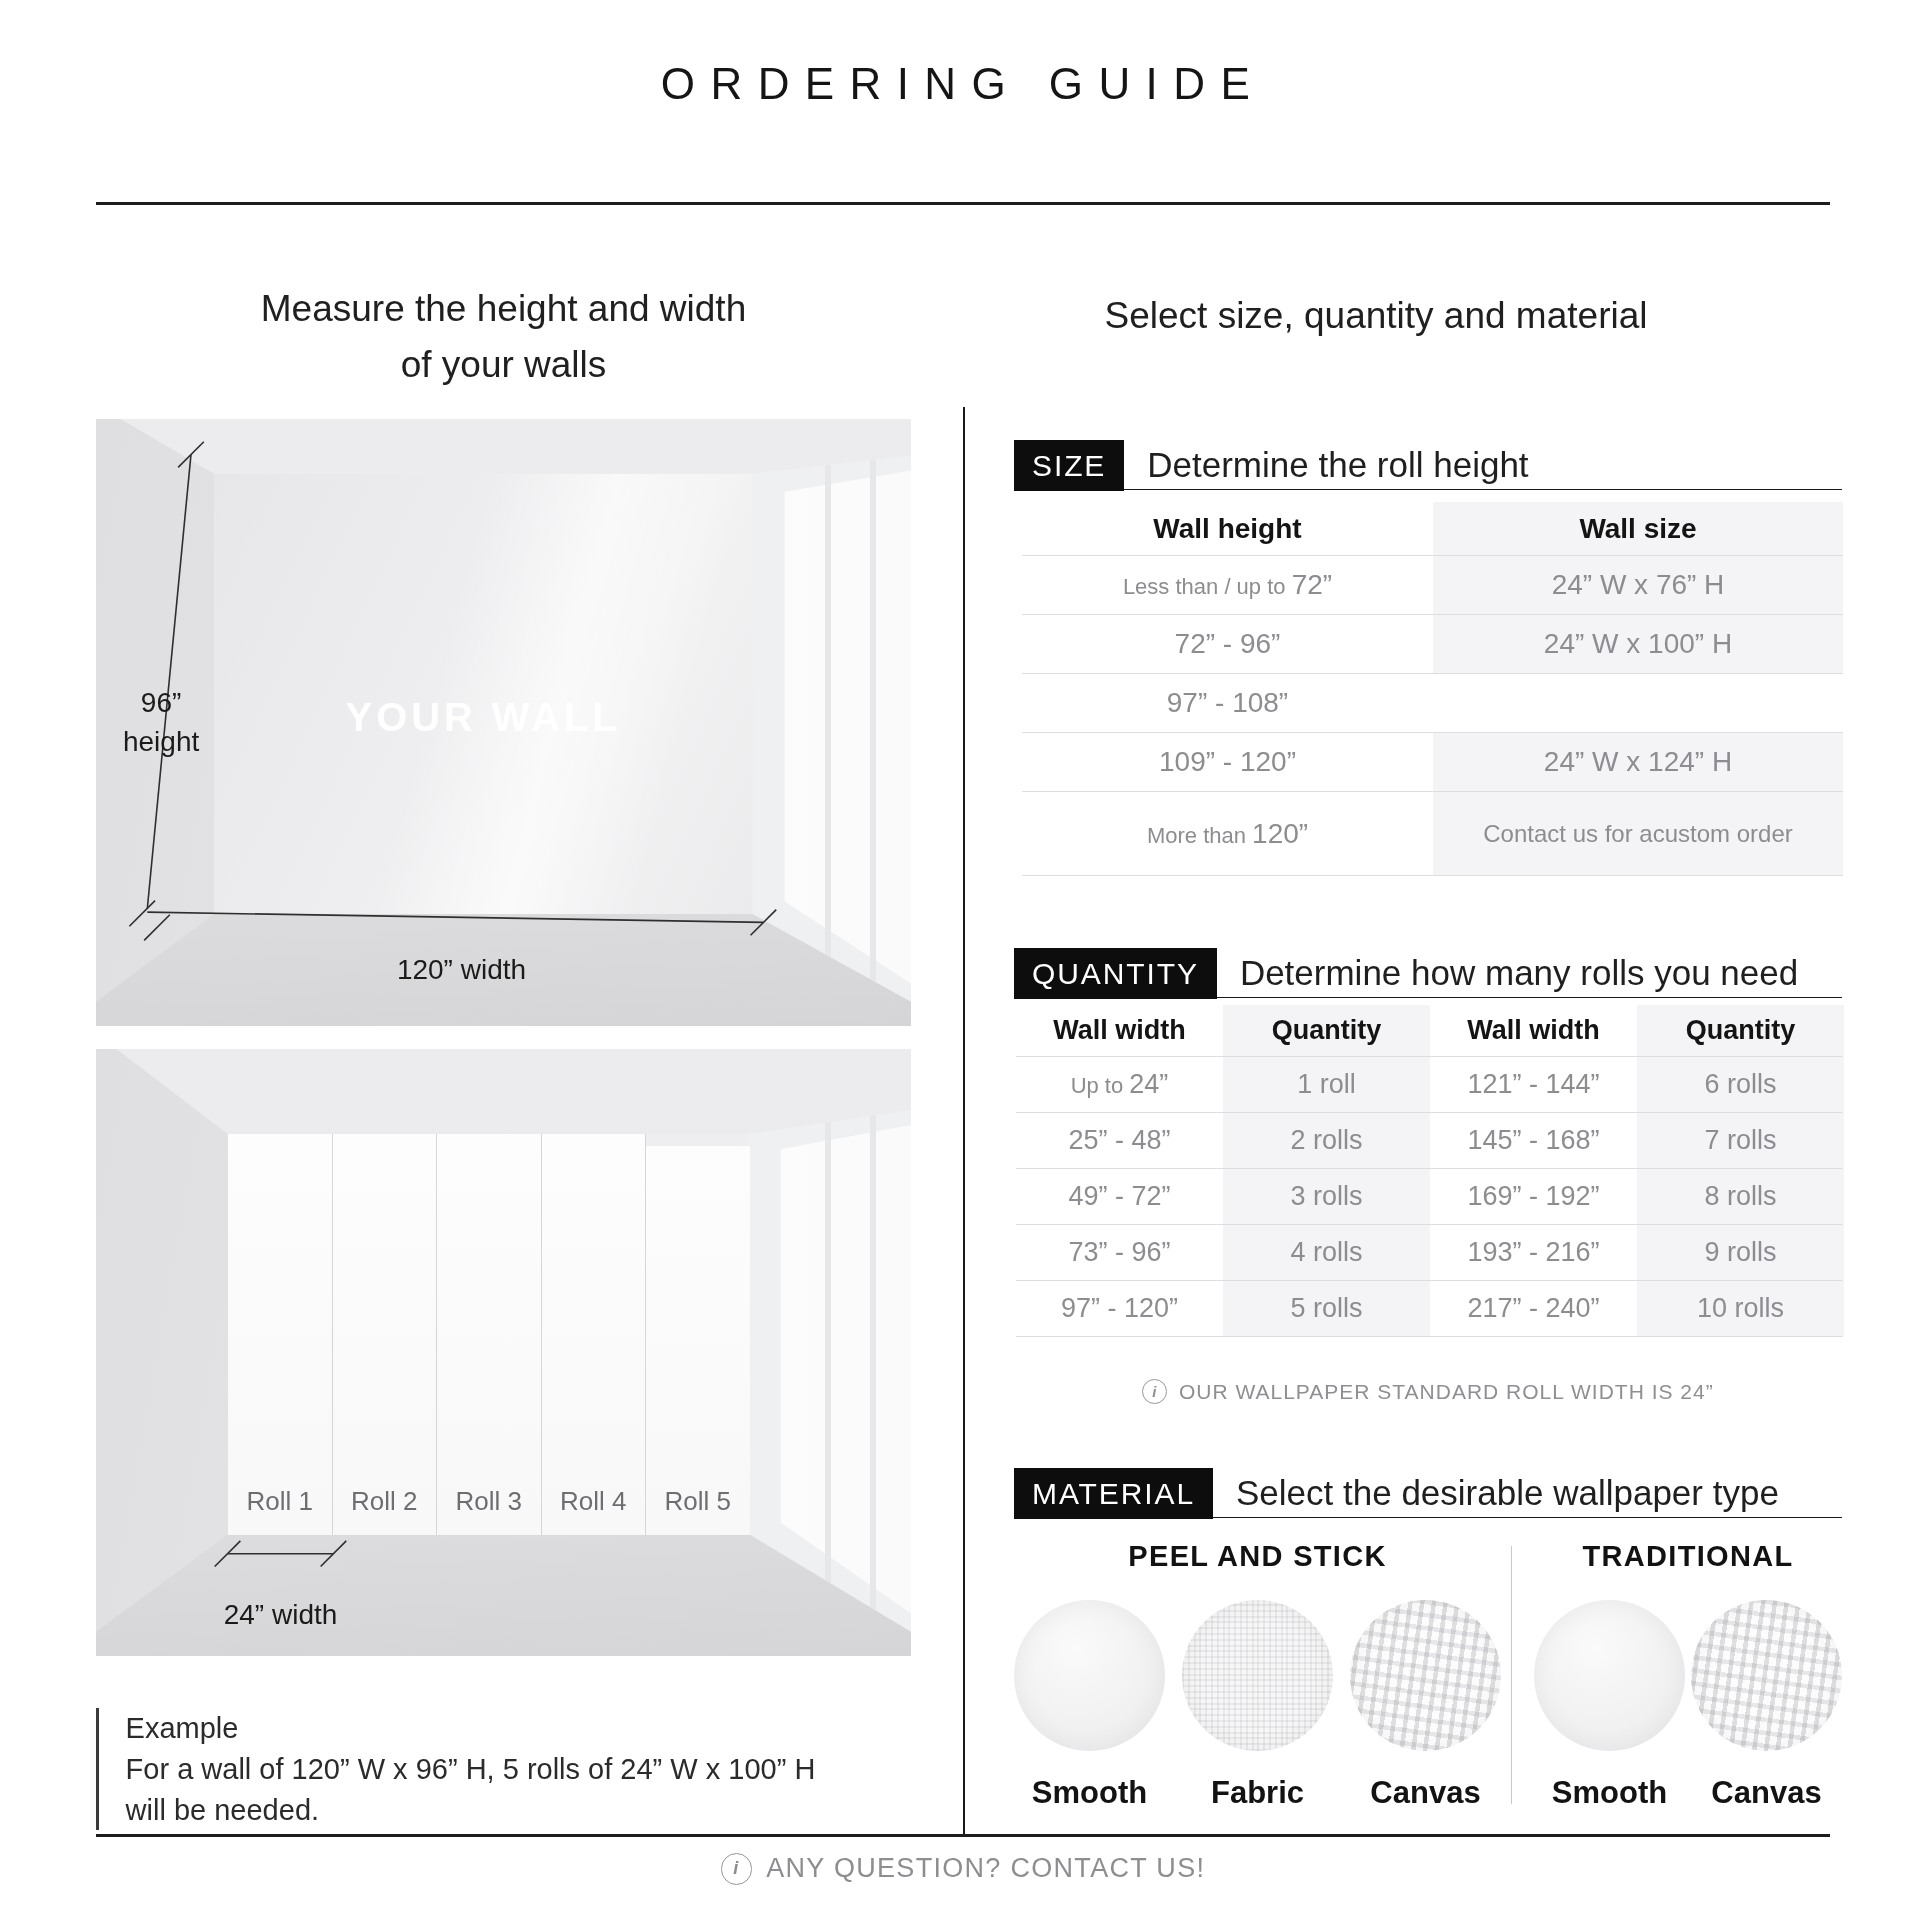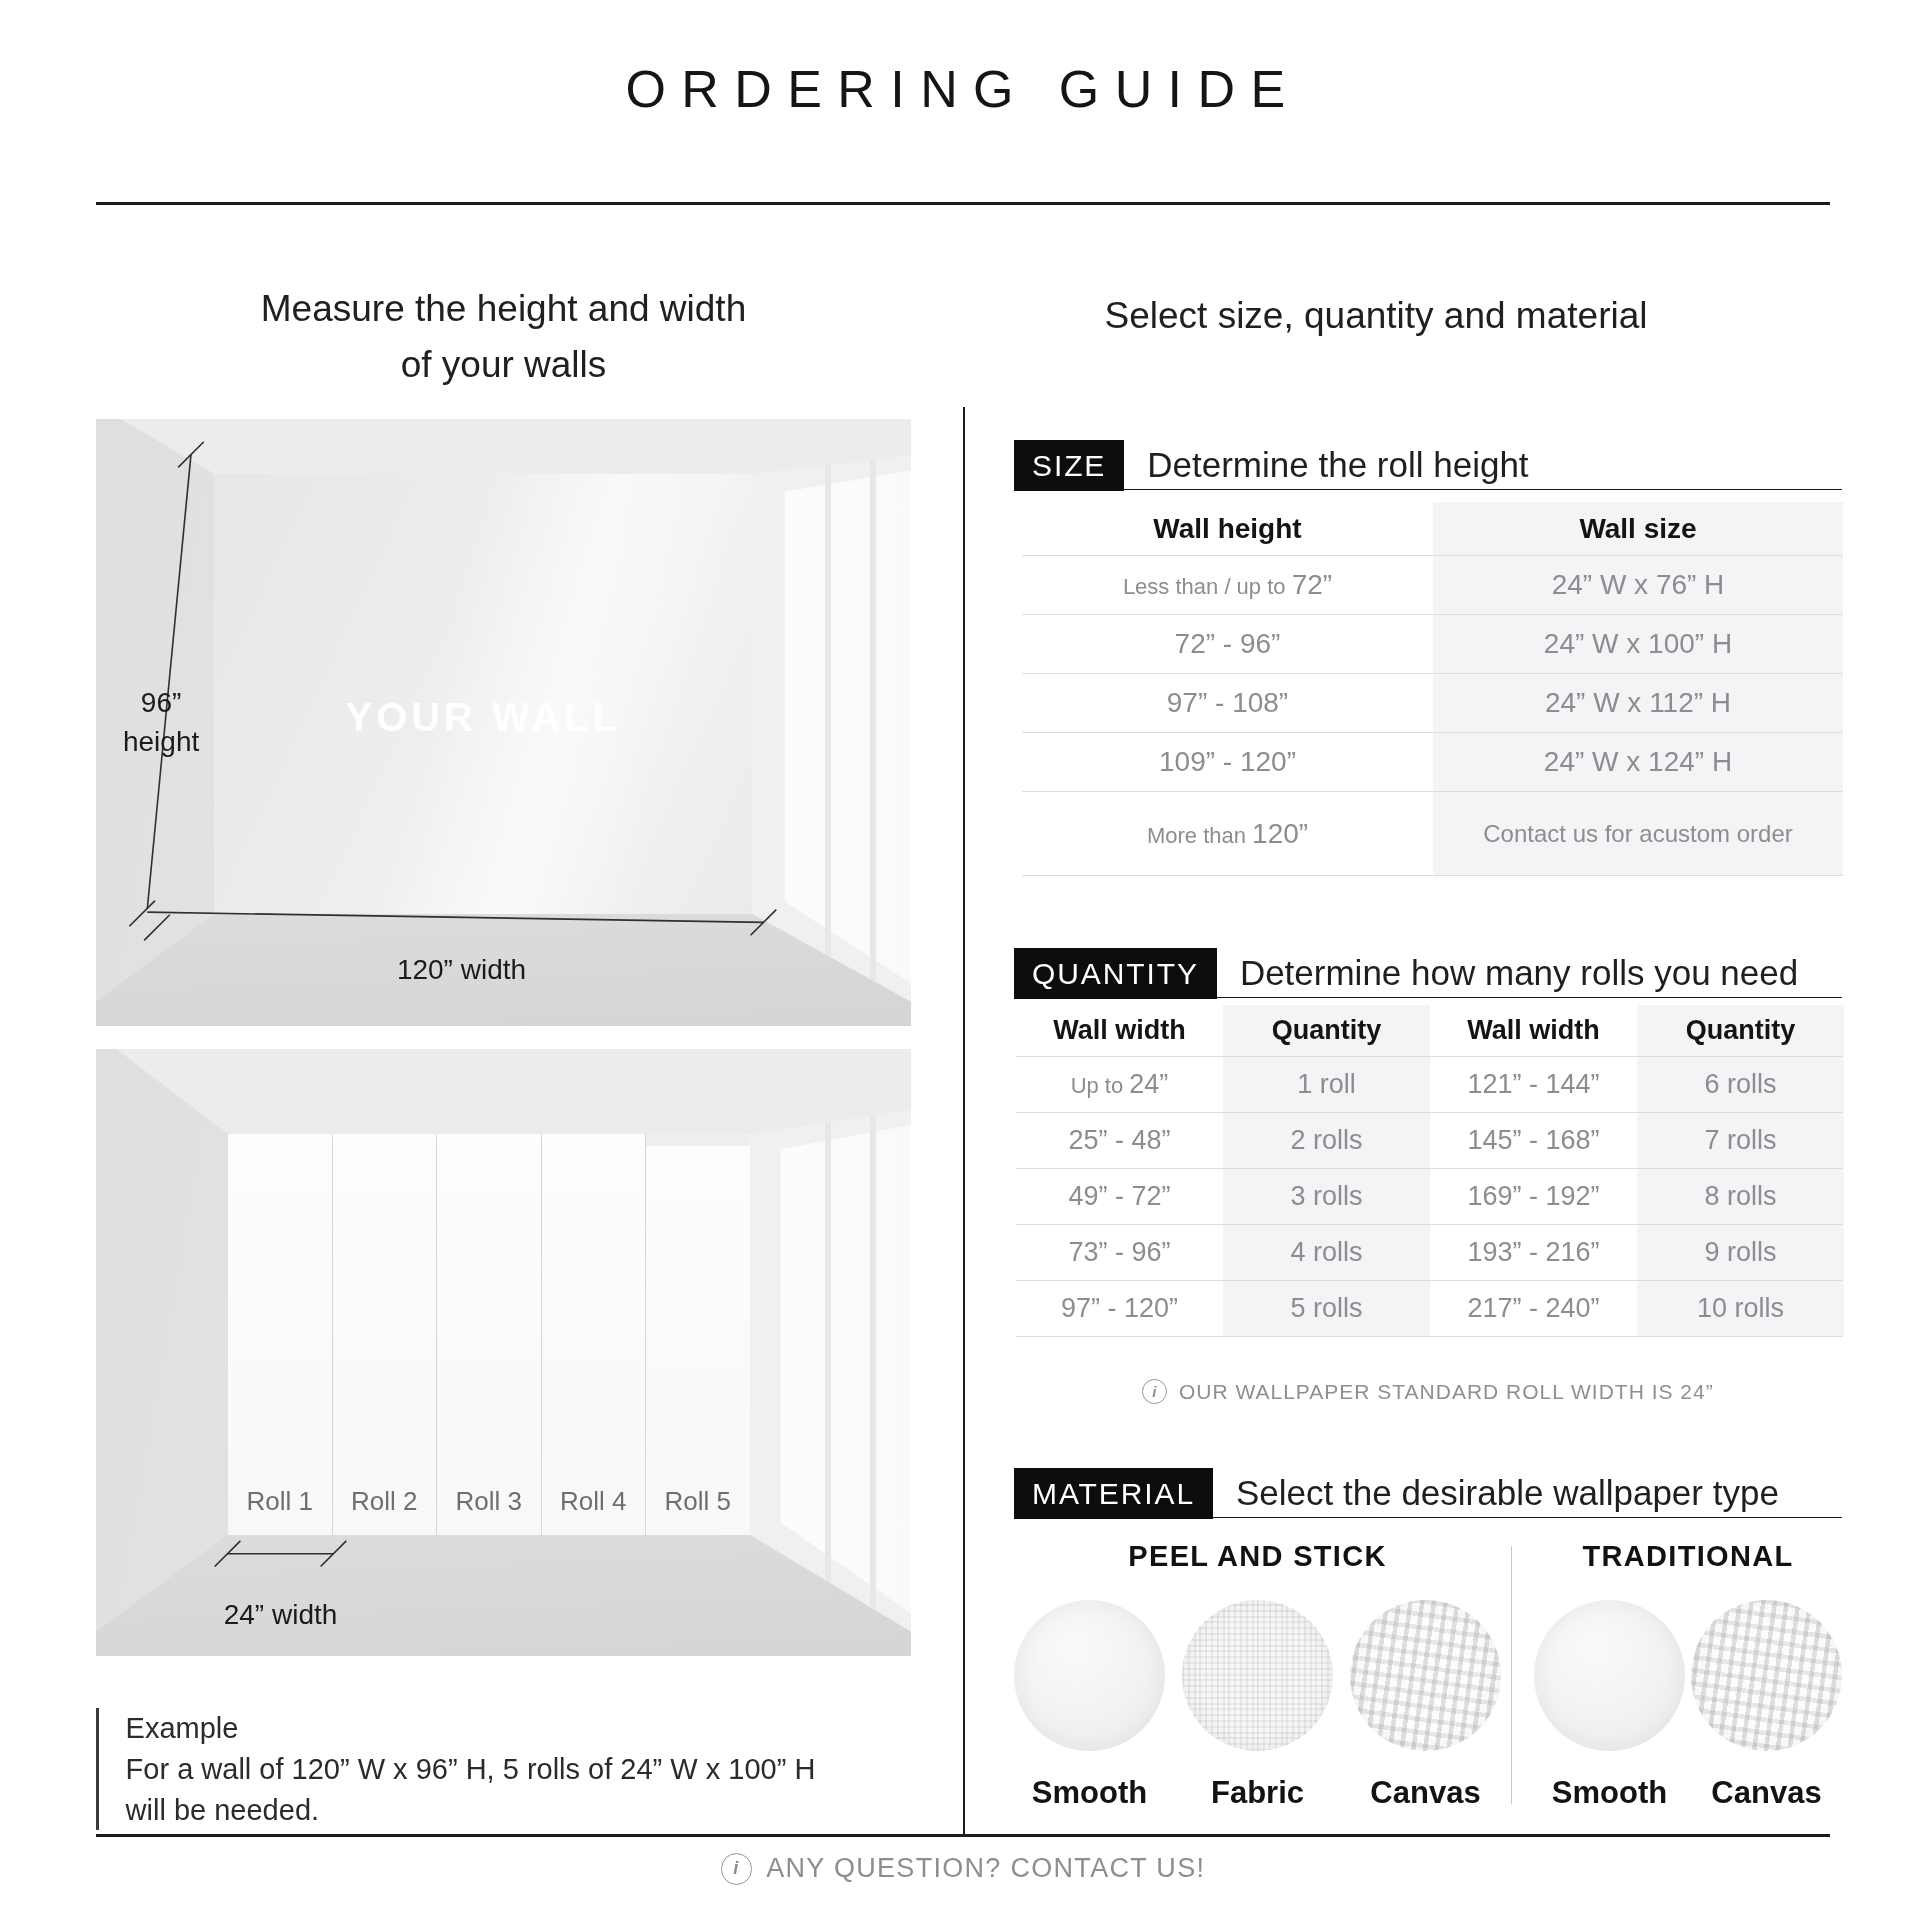--- a/index.html
+++ b/index.html
@@ -3,21 +3,21 @@
 <meta charset="utf-8">
 <style>
   html,body{margin:0;padding:0;background:#ffffff;}
   #page{
     position:relative;width:1926px;height:1926px;background:#ffffff;overflow:hidden;
     font-family:"Liberation Sans","DejaVu Sans",sans-serif;color:#1c1c1c;
   }
   
   .page-title{
     position:absolute;left:0;top:59px;width:100%;text-align:center;
-    font-size:52px;font-weight:400;letter-spacing:15.4px;color:#151515;white-space:nowrap;
+    font-size:44px;font-weight:400;letter-spacing:15.4px;color:#151515;white-space:nowrap;
   }
   .rule{position:absolute;left:96px;width:1734px;height:2.6px;background:#1d1d1d;}
   .rule.top{top:202px;}
   .rule.bottom{top:1834px;}
   .col-divider{position:absolute;left:963px;top:407px;width:1.9px;height:1427px;background:#1a1a1a;}
 
   
   .left-heading{position:absolute;left:96px;top:281px;width:815px;text-align:center;
     font-size:37px;line-height:1.5;color:#202020;}
   .right-heading{position:absolute;left:962px;top:295px;width:828px;text-align:center;
@@ -226,21 +226,20 @@
     <div class="trow">
       <div class="td"><span class="pfx">Less than / up to </span><span>72”</span></div>
       <div class="td shade">24” W x 76” H</div>
     </div>
     <div class="trow">
       <div class="td"><span class="pfx"></span><span>72” - 96”</span></div>
       <div class="td shade">24” W x 100” H</div>
     </div>
     <div class="trow">
       <div class="td"><span class="pfx"></span><span>97” - 108”</span></div>
-      <div class="td shade">24” W x 112” H</div>
     </div>
     <div class="trow">
       <div class="td"><span class="pfx"></span><span>109” - 120”</span></div>
       <div class="td shade">24” W x 124” H</div>
     </div>
     <div class="trow last">
       <div class="td"><span class="pfx">More than </span><span>120”</span></div>
       <div class="td shade two-line">
         <span>Contact us for a</span>
         <span>custom order</span>

